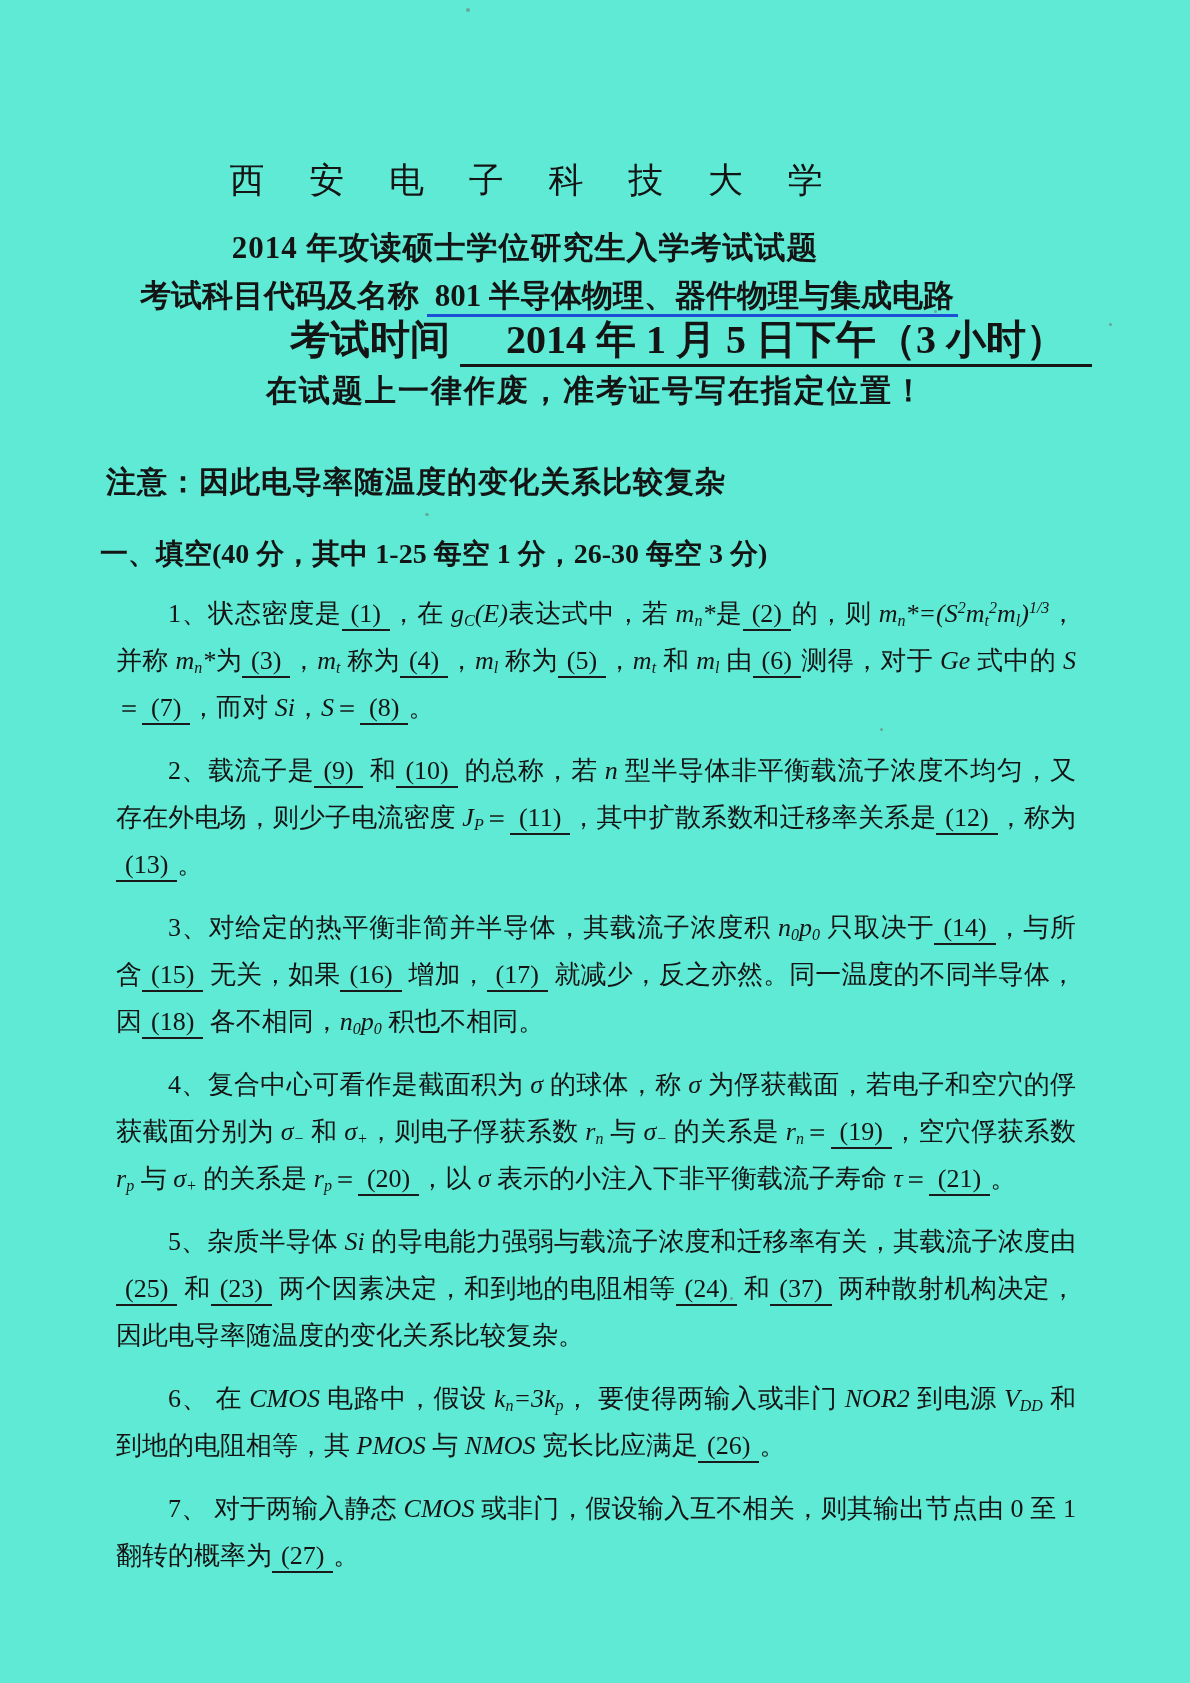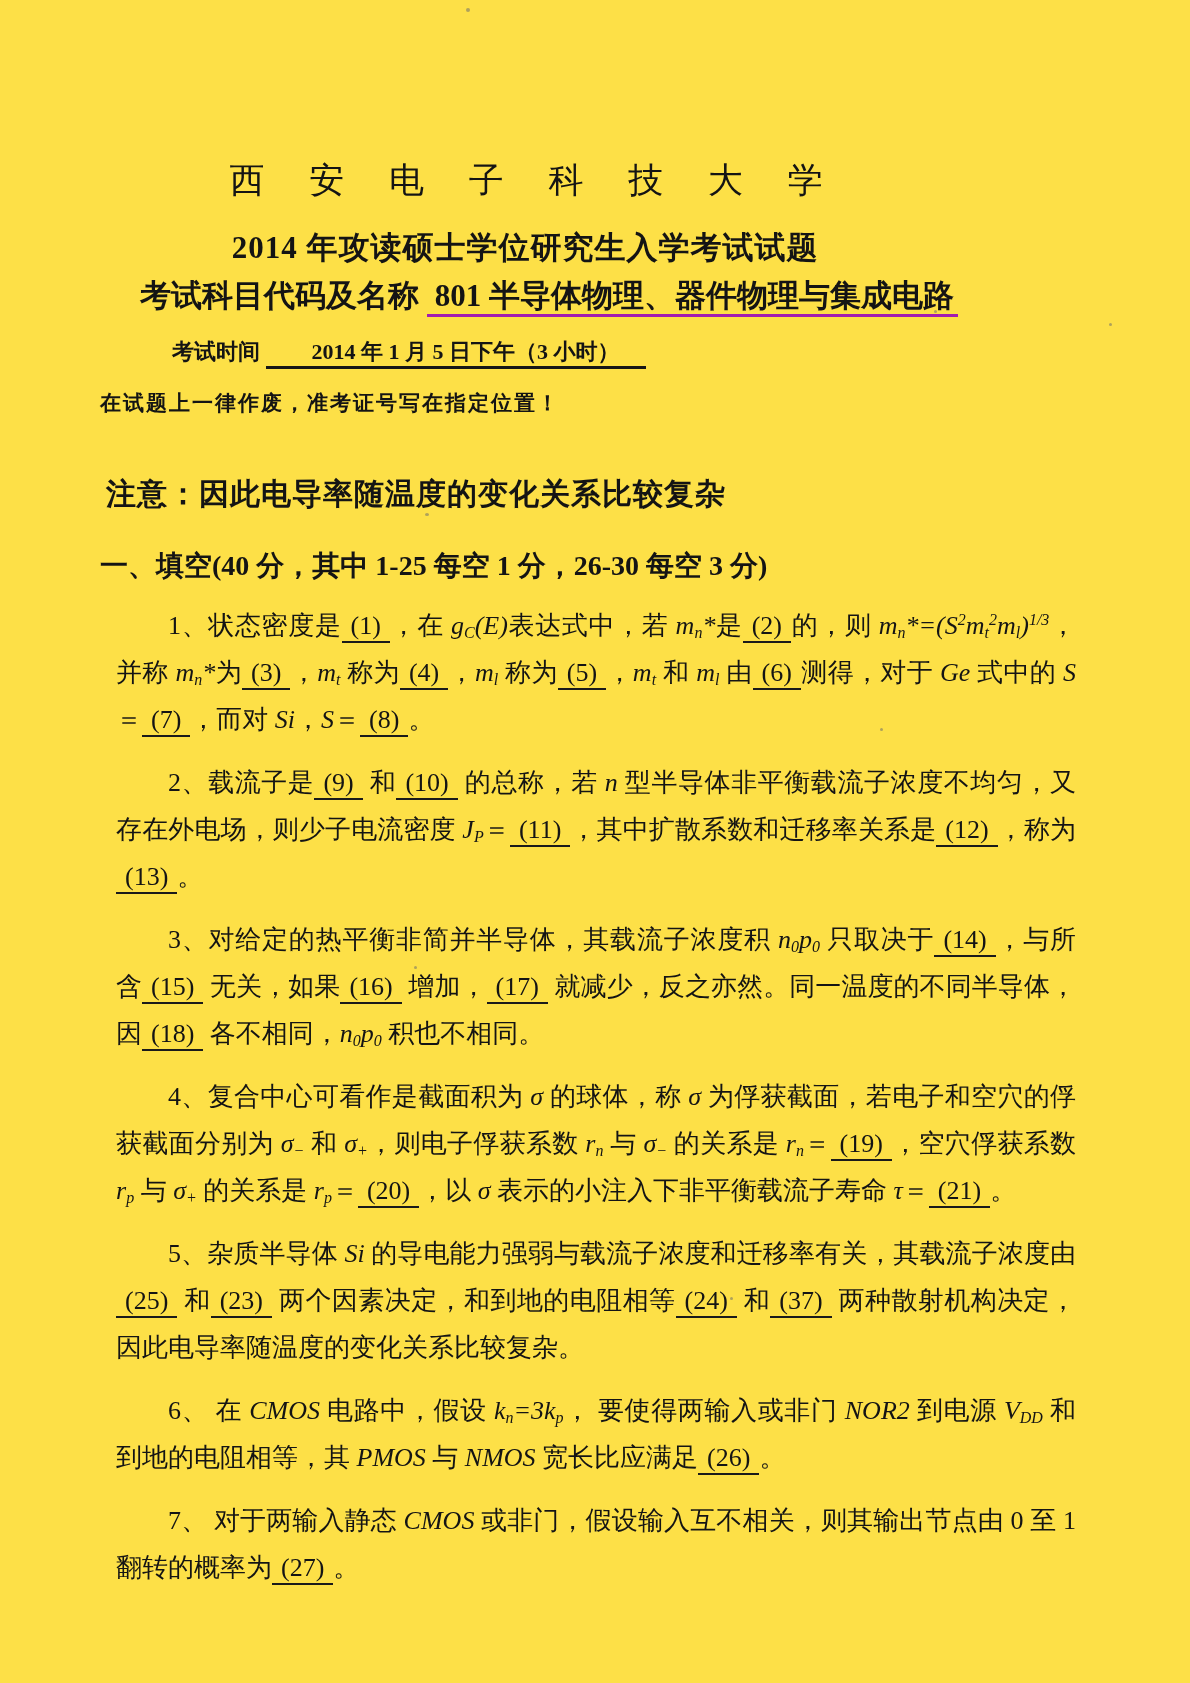--- a/index.html
+++ b/index.html
@@ -5,21 +5,21 @@
   html,body { margin:0; padding:0; }
   body {
     background:#e8e8e6;
     font-family:"Liberation Serif","DejaVu Serif",serif;
     color:#141414;
   }
   .page {
     position:relative;
     width:1190px; height:1683px;
     margin:0 auto;
-    background:#fde047;
+    background:#5eead4;
     overflow:hidden;
   }
   .content {
     position:absolute;
     left:100px; right:98px; top:160px;
   }
   
   .h-univ {
     font-size:35px; line-height:42px;
     letter-spacing:18px;
@@ -31,40 +31,42 @@
     font-weight:bold;
     text-align:center; padding-right:142px;
     letter-spacing:1px;
   }
   .h-subject {
     font-size:31px; line-height:44px; margin-top:6px;
     font-weight:bold; padding-left:40px;
     white-space:nowrap;
   }
   .u-heavy {
-    border-bottom:3px solid #a21caf;
+    border-bottom:3px solid #1d4ed8;
     padding:0 4px 1px 8px;
   }
   .h-time {
-    font-size:22px; line-height:44px; margin-top:12px;
+    font-size:40px; line-height:44px; margin-top:0;
     font-weight:bold; padding-left:72px;
     white-space:nowrap;
+    text-align:right;
   }
   .u-time {
     border-bottom:3px solid #161616;
     padding:0 26px 2px 46px;
   }
   .h-req1 {
     font-size:31px; line-height:46px; margin-top:10px;
     font-weight:bold;
     text-align:justify; text-align-last:justify;
   }
   .h-req2 {
-    font-size:21px; line-height:46px; margin-top:6px;
+    font-size:31px; line-height:46px; margin-top:6px;
     font-weight:bold;
+    text-align:center;
     letter-spacing:2px;
   }
   .h-notice {
     font-size:30px; line-height:40px; margin-top:48px;
     font-weight:bold; padding-left:6px;
     letter-spacing:1px;
   }
   
   .sec-head {
     font-size:28px; line-height:40px; margin-top:32px;

